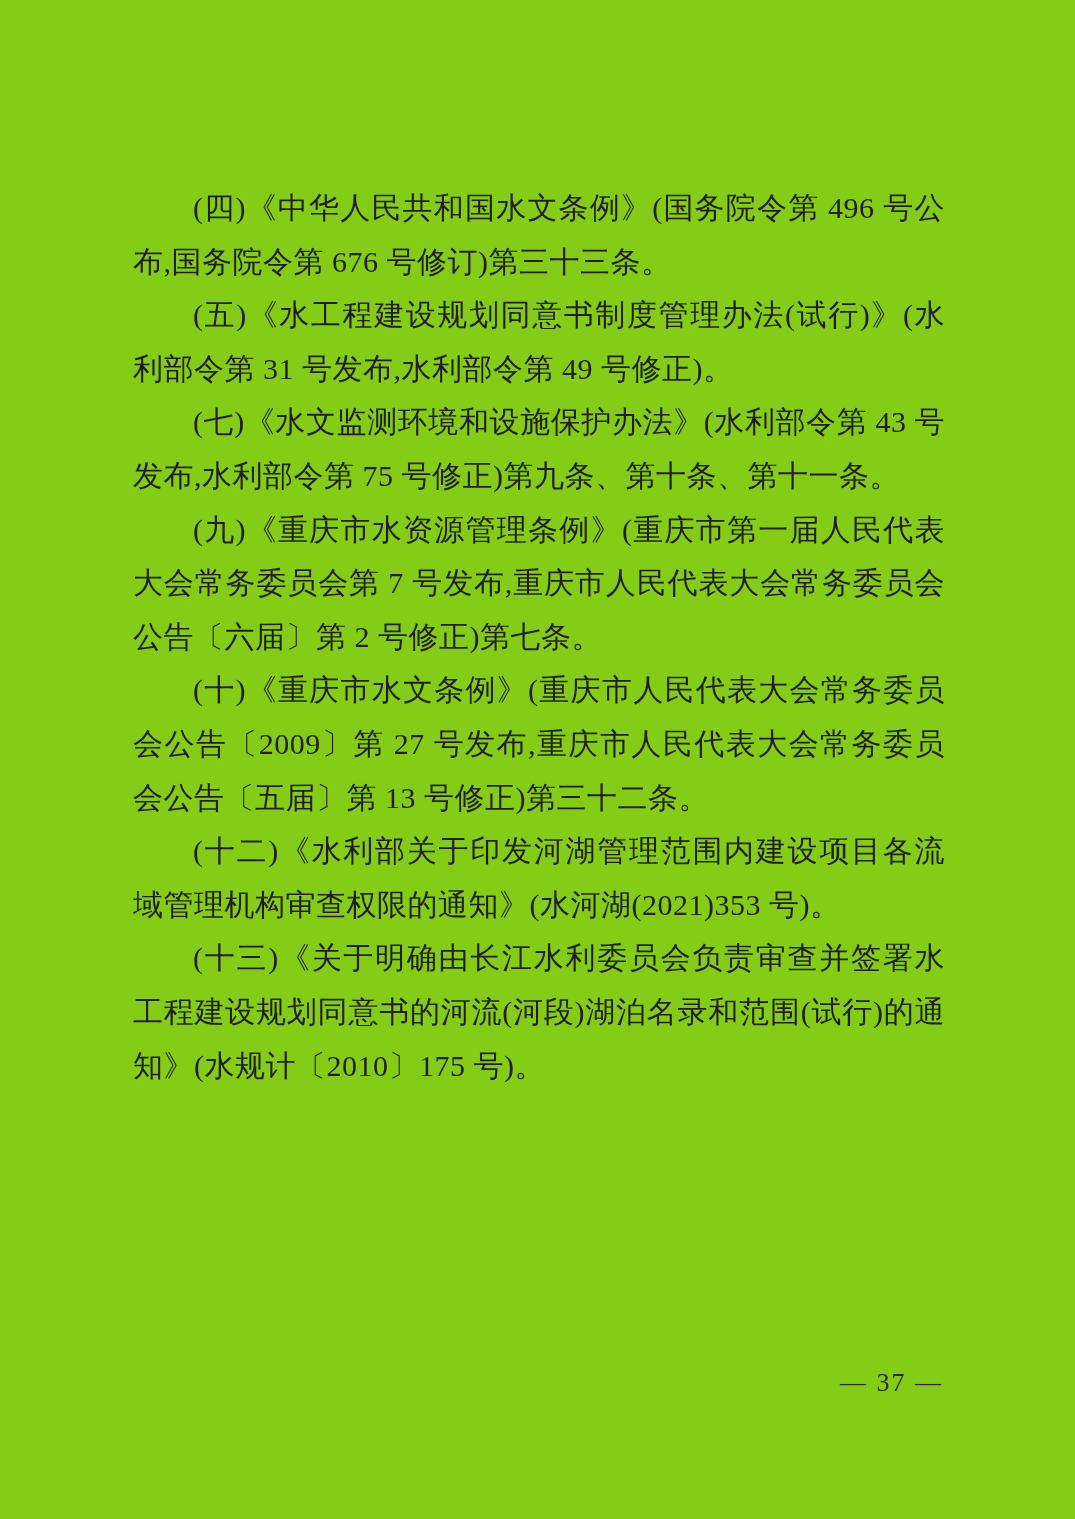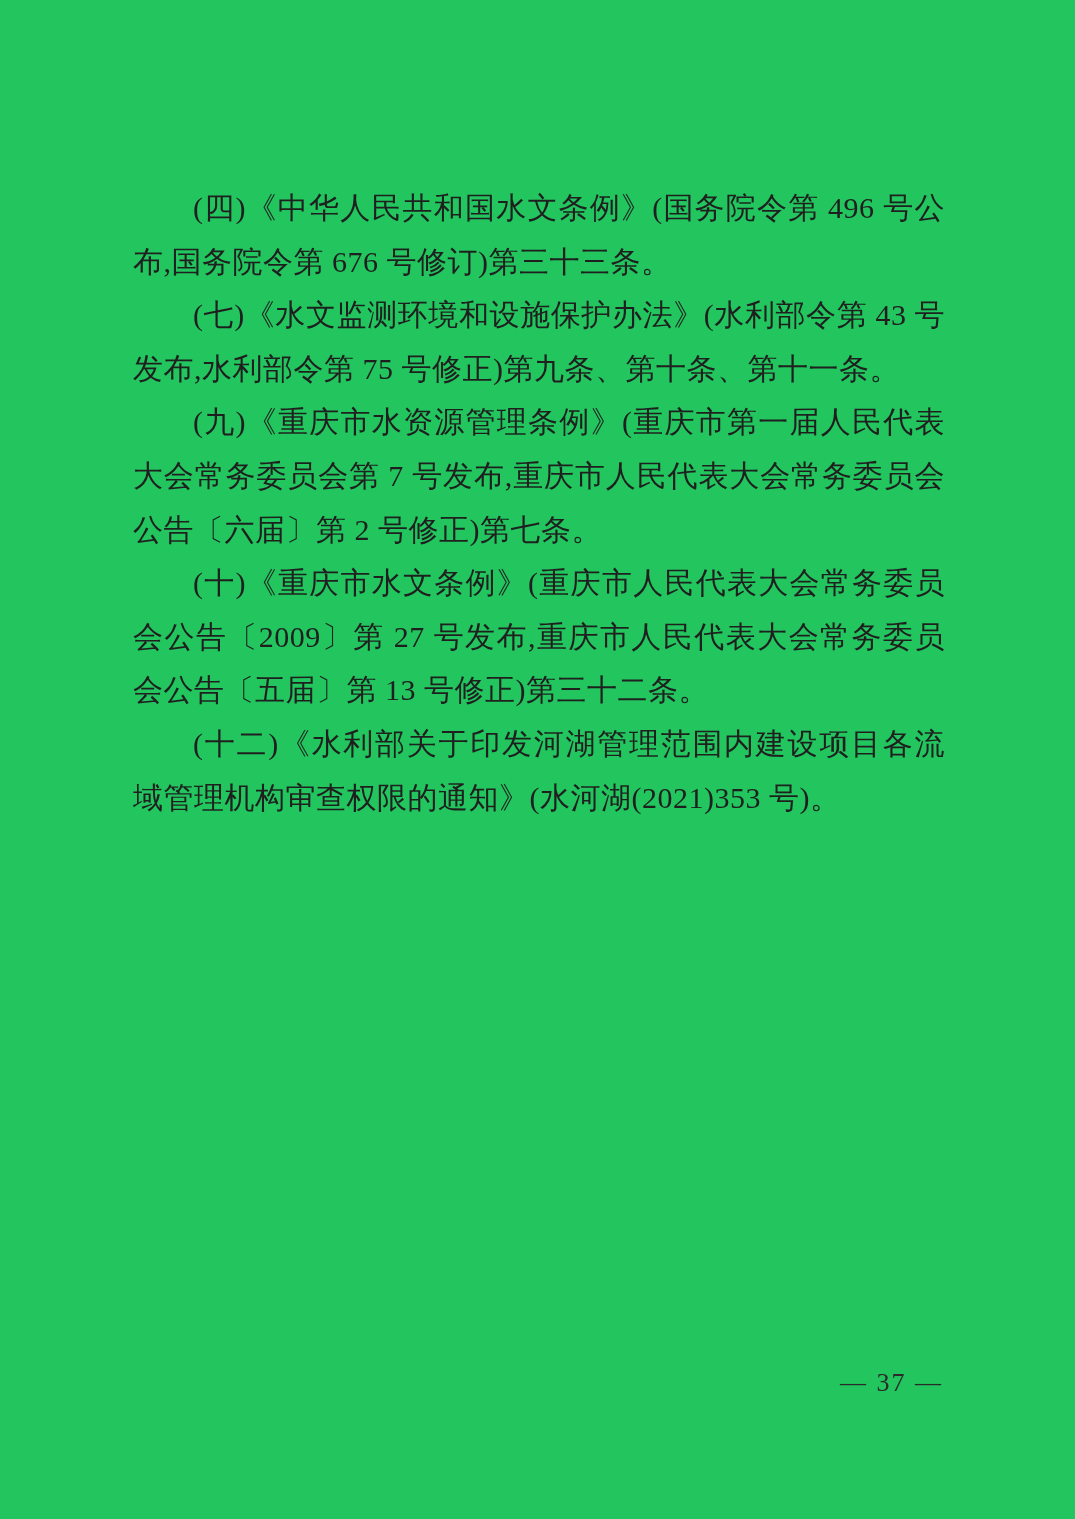--- a/index.html
+++ b/index.html
@@ -4,21 +4,21 @@
 <style>
   html, body {
     margin: 0;
     padding: 0;
     background: #ffffff;
   }
   .page {
     position: relative;
     width: 1075px;
     height: 1519px;
-    background: #22c55e;
+    background: #84cc16;
     overflow: hidden;
     font-family: "Liberation Serif", "DejaVu Serif", serif;
     color: #1f1f1f;
   }
   .doc-body {
     position: absolute;
     left: 133px;
     top: 181px;
     width: 812px;
     font-size: 30px;
@@ -43,21 +43,23 @@
     letter-spacing: 2px;
   }
 </style>
 </head>
 <body>
 
 <div class="page">
   <div class="doc-body" id="paragraph-list">
 
   <p class="para">(四)《中华人民共和国水文条例》(国务院令第 496 号公布,国务院令第 676 号修订)第三十三条。</p>
+      <p class="para">(五)《水工程建设规划同意书制度管理办法(试行)》(水利部令第 31 号发布,水利部令第 49 号修正)。</p>
       <p class="para">(七)《水文监测环境和设施保护办法》(水利部令第 43 号发布,水利部令第 75 号修正)第九条、第十条、第十一条。</p>
       <p class="para">(九)《重庆市水资源管理条例》(重庆市第一届人民代表大会常务委员会第 7 号发布,重庆市人民代表大会常务委员会公告〔六届〕第 2 号修正)第七条。</p>
       <p class="para">(十)《重庆市水文条例》(重庆市人民代表大会常务委员会公告〔2009〕第 27 号发布,重庆市人民代表大会常务委员会公告〔五届〕第 13 号修正)第三十二条。</p>
       <p class="para">(十二)《水利部关于印发河湖管理范围内建设项目各流域管理机构审查权限的通知》(水河湖(2021)353 号)。</p>
+      <p class="para">(十三)《关于明确由长江水利委员会负责审查并签署水工程建设规划同意书的河流(河段)湖泊名录和范围(试行)的通知》(水规计〔2010〕175 号)。</p>
     </div>
   <div class="page-footer">
     <span>— 37 —</span>
   </div>
 </div>
 
 </body></html>

